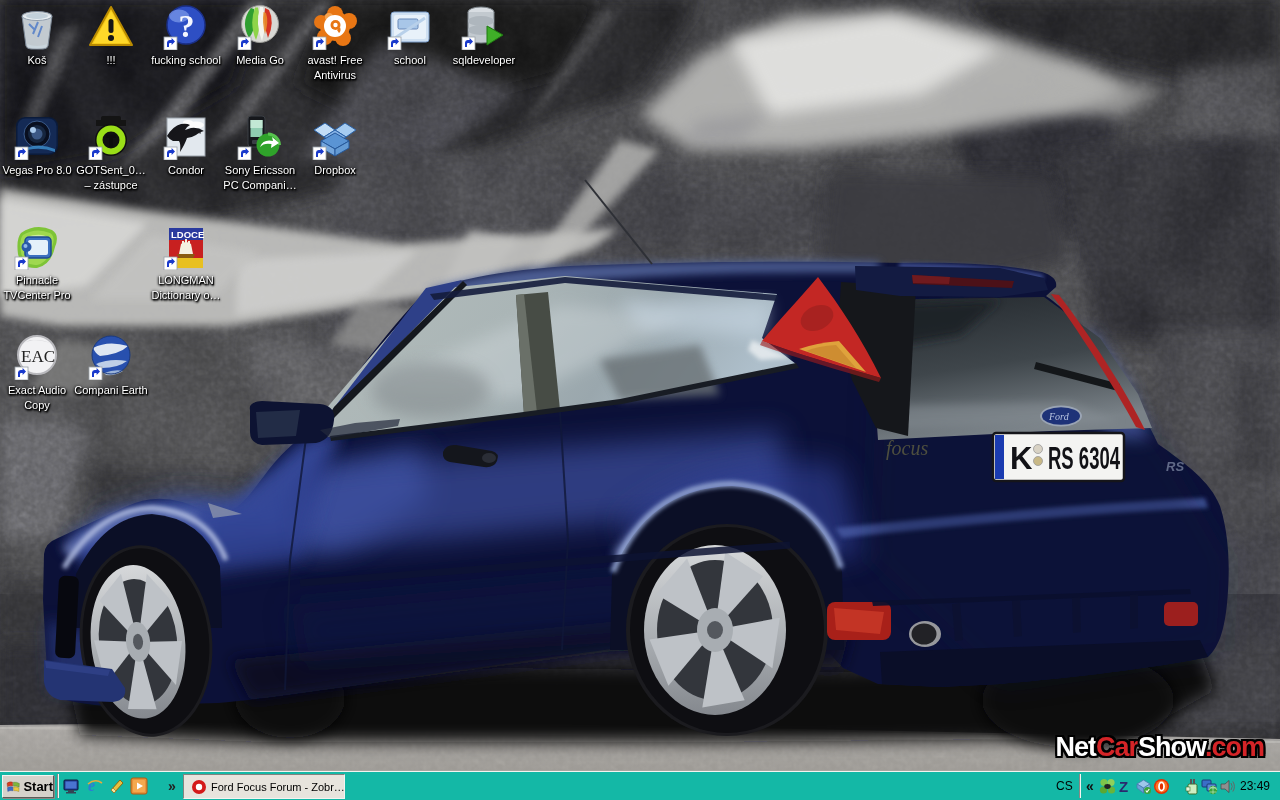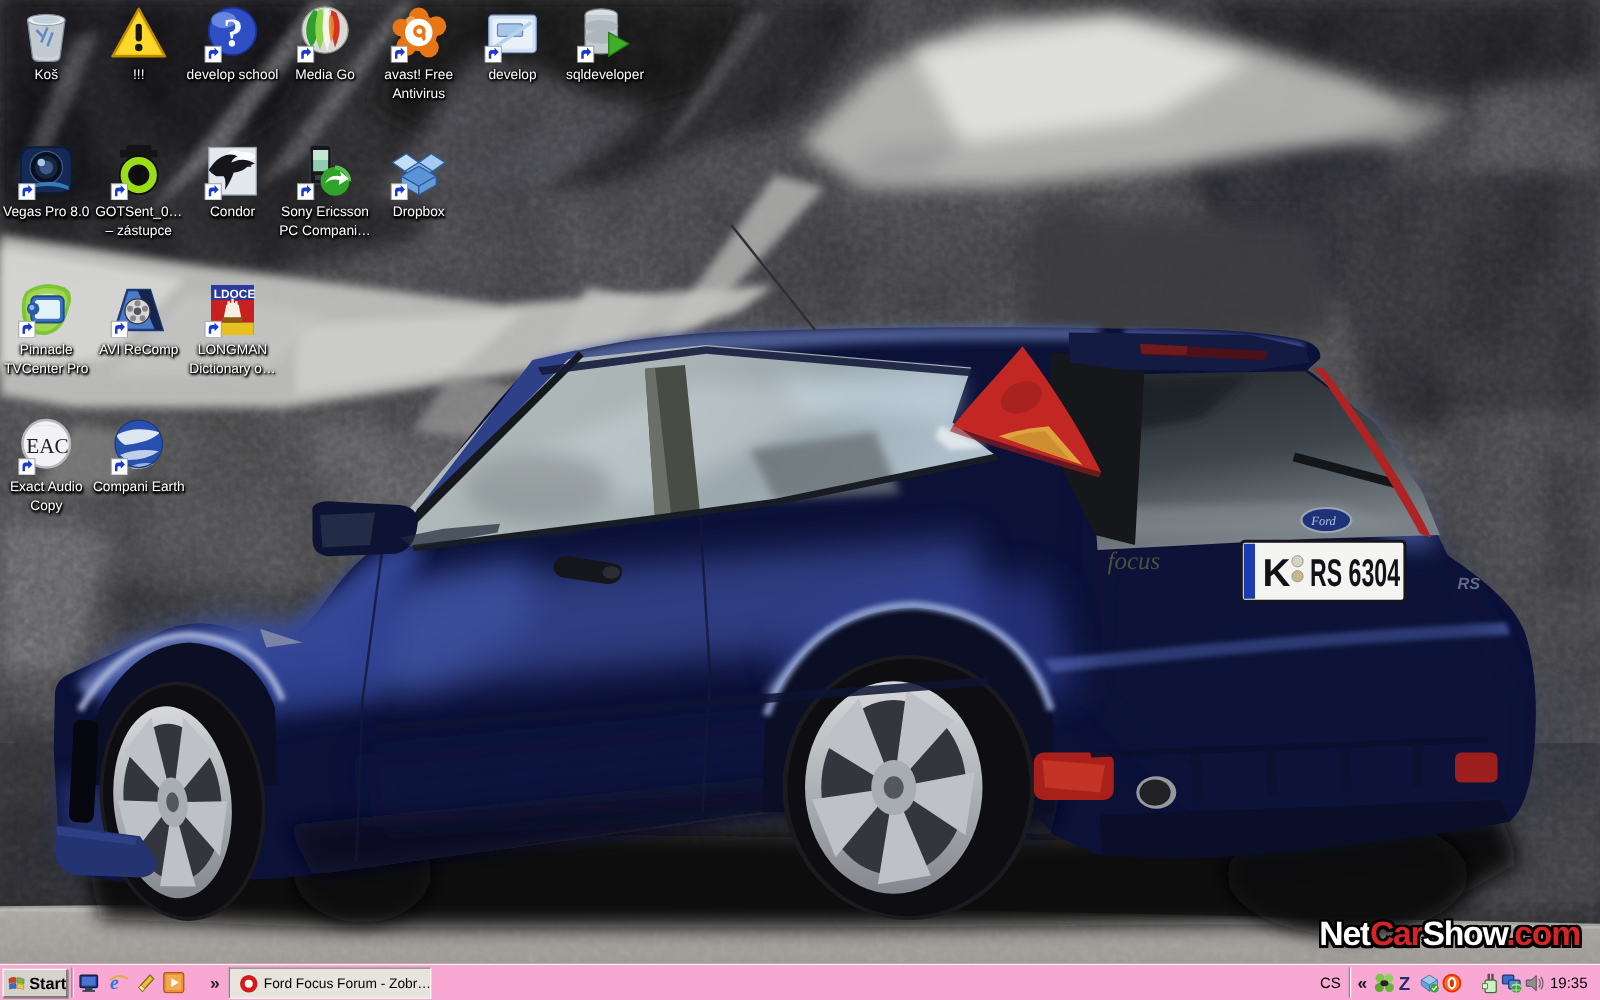--- a/index.html
+++ b/index.html
@@ -2,21 +2,21 @@
 <html><head><meta charset="utf-8"><style>*{margin:0;padding:0;box-sizing:border-box}
 html,body{width:1280px;height:800px;overflow:hidden;background:#6f6f73;font-family:"Liberation Sans",sans-serif}
 #desk{position:absolute;left:0;top:0;width:1280px;height:770px}
 #wall{position:absolute;left:0;top:0}
 .ico{position:absolute;width:84px;text-align:center;color:#fff;font-size:11px;line-height:15px}
 .ico svg{display:block;margin:0 auto}
 .lbl{margin-top:3px;text-shadow:1px 1px 1px #000,-1px 1px 2px rgba(0,0,0,.8),0 0 3px #000,1px 2px 2px #000}
 #ncs{position:absolute;right:16px;top:732px;font-size:27px;font-weight:bold;letter-spacing:-1px;
  text-shadow:-2px -2px 0 #000,2px -2px 0 #000,-2px 2px 0 #000,2px 2px 0 #000,0 -2px 0 #000,0 2px 0 #000,-2px 0 0 #000,2px 0 0 #000}
 #ncs .w{color:#fff}#ncs .r{color:#d42427}
-#bar{position:absolute;left:0;top:770px;width:1280px;height:30px;background:#f9a8d4;border-top:1px solid #a8a6a0;box-shadow:inset 0 1px 0 #f4f3f0}
+#bar{position:absolute;left:0;top:770px;width:1280px;height:30px;background:#14b8a6;border-top:1px solid #a8a6a0;box-shadow:inset 0 1px 0 #f4f3f0}
 #start{position:absolute;left:2px;top:4px;width:52px;height:23px;display:flex;align-items:center;gap:3px;padding-left:3px;
  font-weight:bold;font-size:13px;color:#000;background:#d5d2cb;border:1px solid;border-color:#f5f4f1 #5c5b58 #5c5b58 #f5f4f1;box-shadow:1px 1px 0 #8a8884}
 #task{left:183px;top:3px;width:162px;height:25px;background:#e7e4dd;border:1px solid;border-color:#84827e #f5f4f1 #f5f4f1 #84827e;
  display:flex;align-items:center;gap:4px;padding-left:7px;font-size:11px;color:#000;position:absolute;white-space:nowrap;overflow:hidden}
 #task svg{flex:none}
 .ql{position:absolute;top:6px}
 #chev{position:absolute;left:168px;top:7px;font-size:14px;font-weight:bold;color:#222}
 #cs{position:absolute;left:1056px;top:8px;font-size:12px;color:#000}
 #clock{position:absolute;left:1240px;top:8px;font-size:12px;color:#000}
 #chev2{position:absolute;left:1086px;top:7px;font-size:14px;font-weight:bold;color:#111}
@@ -280,21 +280,21 @@
       <svg width="46" height="46" viewBox="0 0 46 46">
         <circle cx="23" cy="21" r="19" fill="#2e4fc4"></circle>
 <circle cx="23" cy="21" r="19" fill="none" stroke="#1a2f88" stroke-width="1.5"></circle>
 <ellipse cx="16" cy="12" rx="10" ry="6.5" fill="#7a97e8" opacity="0.75"></ellipse>
 <text x="15.5" y="33" font-family="Liberation Serif" font-size="32" font-weight="bold" fill="#f5f7ff">?</text>
         <g>
           <rect x="1" y="33" width="13" height="13" fill="#fff" stroke="#9aa0a8" stroke-width="0.8"></rect>
           <path d="M4,43 L4,38.5 Q4.2,35.8 7,36 L8.6,36 L8.6,34 L12,37.5 L8.6,41 L8.6,39 L7,39 Q6,39 6,40 L6,43 Z" fill="#1a3acc"></path>
         </g>
       </svg>
-      <div class="lbl">develop school</div>
+      <div class="lbl">fucking school</div>
     </div>
 <div class="ico" style="left:218px;top:4px">
       <svg width="46" height="46" viewBox="0 0 46 46">
         <circle cx="23" cy="20" r="18.5" fill="#d8d8d4"></circle>
 <circle cx="23" cy="20" r="18.5" fill="none" stroke="#9a9a96"></circle>
 <path d="M14,4 Q3,18 12,34 Q20,24 17,5 Z" fill="#2f9e30"></path>
 <path d="M18,3.5 Q12,20 19,36 Q25,21 21,3.5 Z" fill="#8fd44a"></path>
 <path d="M23,3 Q18,20 25,37 Q30,20 26,3 Z" fill="#f4f4ee"></path>
 <path d="M28,4 Q26,19 31,34 Q38,18 32,6 Z" fill="#d43424"></path>
 <path d="M26.5,8 Q25,19 28,30 Q32,18 29,9 Z" fill="#e88a28" opacity="0.9"></path>
@@ -330,21 +330,21 @@
       <svg width="46" height="46" viewBox="0 0 46 46">
         <rect x="4" y="8" width="38" height="30" rx="3" fill="#cfe0f2" stroke="#7a9cc8"></rect>
 <rect x="7" y="11" width="32" height="24" rx="2" fill="#e8f1fa"></rect>
 <rect x="11" y="15" width="20" height="10" rx="1.5" fill="#a8c6e8" stroke="#6888b8"></rect>
 <path d="M8,34 L38,14" stroke="#b8d0ea" stroke-width="3"></path>
         <g>
           <rect x="1" y="33" width="13" height="13" fill="#fff" stroke="#9aa0a8" stroke-width="0.8"></rect>
           <path d="M4,43 L4,38.5 Q4.2,35.8 7,36 L8.6,36 L8.6,34 L12,37.5 L8.6,41 L8.6,39 L7,39 Q6,39 6,40 L6,43 Z" fill="#1a3acc"></path>
         </g>
       </svg>
-      <div class="lbl">develop</div>
+      <div class="lbl">school</div>
     </div>
 <div class="ico" style="left:442px;top:4px">
       <svg width="46" height="46" viewBox="0 0 46 46">
         <ellipse cx="20" cy="8" rx="13" ry="5" fill="#d8dde2" stroke="#7a8288"></ellipse>
 <path d="M7,8 L7,34 Q7,39 20,39 Q33,39 33,34 L33,8" fill="#c2c9cf" stroke="#7a8288"></path>
 <ellipse cx="20" cy="17" rx="13" ry="5" fill="#aeb6bd"></ellipse>
         <ellipse cx="20" cy="26" rx="13" ry="5" fill="#aeb6bd"></ellipse>
 <path d="M26,22 L42,31 L26,41 Z" fill="#3fae28" stroke="#1e7a10"></path>
         <g>
           <rect x="1" y="33" width="13" height="13" fill="#fff" stroke="#9aa0a8" stroke-width="0.8"></rect>
@@ -436,38 +436,20 @@
 <rect x="11" y="13" width="26" height="21" rx="4" fill="#3a70c0" stroke="#1e4a90" stroke-width="1.5"></rect>
 <rect x="14" y="16" width="20" height="15" rx="2" fill="#e4f1fa"></rect>
 <circle cx="12.5" cy="23" r="5" fill="#2a5aa8"></circle>
         <circle cx="11.5" cy="22" r="2" fill="#8fb8e8"></circle>
         <g>
           <rect x="1" y="33" width="13" height="13" fill="#fff" stroke="#9aa0a8" stroke-width="0.8"></rect>
           <path d="M4,43 L4,38.5 Q4.2,35.8 7,36 L8.6,36 L8.6,34 L12,37.5 L8.6,41 L8.6,39 L7,39 Q6,39 6,40 L6,43 Z" fill="#1a3acc"></path>
         </g>
       </svg>
       <div class="lbl">Pinnacle<br>TVCenter Pro</div>
-    </div>
-<div class="ico" style="left:69px;top:224px">
-      <svg width="46" height="46" viewBox="0 0 46 46">
-        <path d="M14,8 L32,8 L42,40 L4,40 Z" fill="#4a7ac8" stroke="#1e3a77" stroke-width="2"></path>
-<path d="M14,8 L32,8 L42,40 L36,40 L22,8 Z" fill="#16244e"></path>
-<circle cx="22" cy="25" r="10" fill="#d8d8dc" stroke="#333"></circle>
-<circle cx="22" cy="25" r="3" fill="#555"></circle>
-<circle cx="22" cy="18.5" r="2.4" fill="#888"></circle>
-        <circle cx="16" cy="23" r="2.4" fill="#888"></circle>
-        <circle cx="18.5" cy="30.5" r="2.4" fill="#888"></circle>
-        <circle cx="26" cy="30.5" r="2.4" fill="#888"></circle>
-        <circle cx="28" cy="23" r="2.4" fill="#888"></circle>
-        <g>
-          <rect x="1" y="33" width="13" height="13" fill="#fff" stroke="#9aa0a8" stroke-width="0.8"></rect>
-          <path d="M4,43 L4,38.5 Q4.2,35.8 7,36 L8.6,36 L8.6,34 L12,37.5 L8.6,41 L8.6,39 L7,39 Q6,39 6,40 L6,43 Z" fill="#1a3acc"></path>
-        </g>
-      </svg>
-      <div class="lbl">AVI ReComp</div>
     </div>
 <div class="ico" style="left:144px;top:224px">
       <svg width="46" height="46" viewBox="0 0 46 46">
         <rect x="6" y="4" width="34" height="40" fill="#16246e"></rect>
 <rect x="6" y="4" width="34" height="12" fill="#2a3a9e"></rect>
 <text x="8" y="14" font-size="9.5" font-weight="bold" fill="#fff" font-family="Liberation Sans">LDOCE</text>
 <rect x="6" y="16" width="34" height="18" fill="#c82020"></rect>
 <rect x="6" y="34" width="34" height="10" fill="#e8c020"></rect>
 <path d="M16,30 L30,30 L28,20 Q23,16 18,20 Z" fill="#f5f0e0"></path>
 <path d="M20,17 L20,28 M26,17 L26,28 M23,15 L23,28" stroke="#f5f0e0" stroke-width="2"></path>
@@ -575,13 +557,13 @@
  <svg class="ti" style="left:1201px" width="17" height="17" viewBox="0 0 17 17">
       <rect x="1" y="2" width="9" height="7" rx="1" fill="#3a6ec8" stroke="#1a3a77"></rect>
       <rect x="6" y="6" width="9" height="7" rx="1" fill="#5a8ad8" stroke="#1a3a77"></rect>
       <circle cx="12" cy="12" r="4.2" fill="#3aa33a"></circle>
       <path d="M8,12 a4.2,4.2 0 0 1 8,0 M12,7.8 v8.4 M8.5,10 h7 M8.5,14 h7" stroke="#bfe8bf" stroke-width="0.7" fill="none"></path>
     </svg>
  <svg class="ti" style="left:1219px" width="17" height="17" viewBox="0 0 17 17">
       <path d="M2,6 L6,6 L10,2.5 L10,14.5 L6,11 L2,11 Z" fill="#8f8f8f" stroke="#444" stroke-width="0.7"></path>
       <path d="M12,5 Q14.5,8.5 12,12 M13.8,3.5 Q17,8.5 13.8,13.5" stroke="#666" stroke-width="1" fill="none"></path>
     </svg>
- <div id="clock">19:35</div>
+ <div id="clock">23:49</div>
 </div>
 </body></html>

